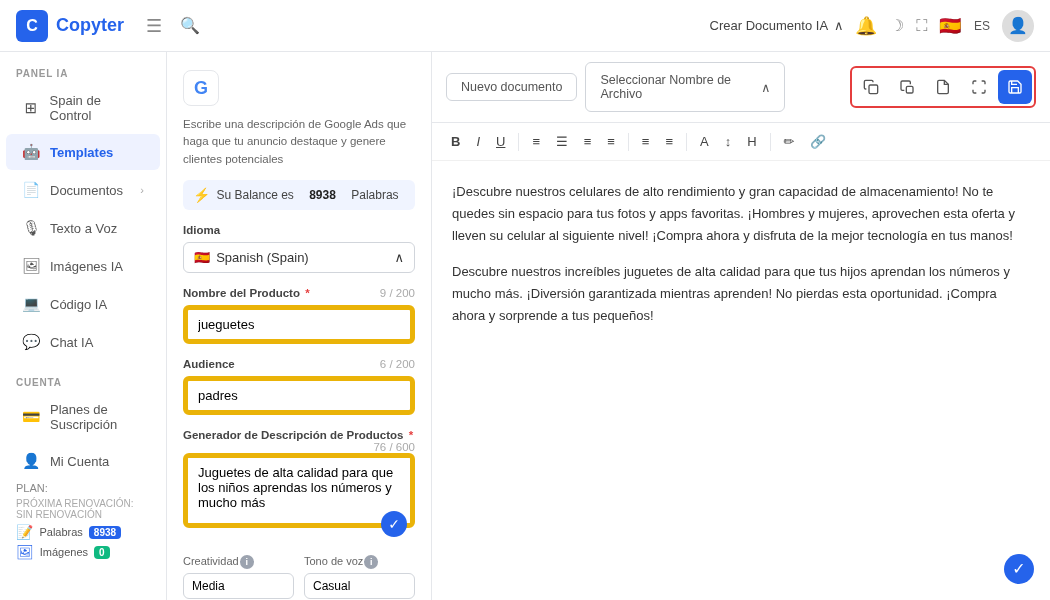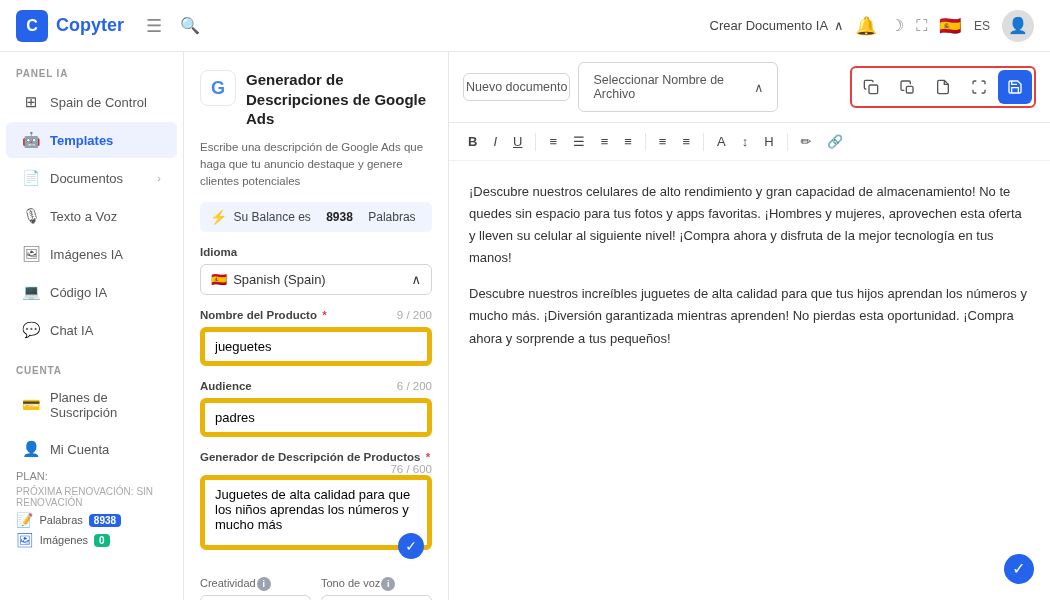--- a/index.html
+++ b/index.html
@@ -8,21 +8,21 @@
     
     .topbar { position: fixed; top: 0; left: 0; right: 0; height: 52px; background: #fff; border-bottom: 1px solid #e5e7eb; display: flex; align-items: center; padding: 0 16px; z-index: 100; gap: 12px; }
     .topbar-logo { display: flex; align-items: center; gap: 8px; font-weight: 700; font-size: 18px; color: #2563eb; }
     .logo-box { width: 32px; height: 32px; background: #2563eb; border-radius: 6px; display: flex; align-items: center; justify-content: center; color: #fff; font-weight: 700; font-size: 16px; }
     .topbar-spacer { flex: 1; }
     .topbar-crear { display: flex; align-items: center; gap: 6px; font-size: 13px; color: #444; cursor: pointer; }
     .topbar-avatar { width: 32px; height: 32px; border-radius: 50%; background: #ddd; display: flex; align-items: center; justify-content: center; color: #888; font-size: 16px; cursor: pointer; }
     .flag { font-size: 18px; }
 
     
-    .sidebar { width: 184px; background: #fff; border-right: 1px solid #e5e7eb; padding-top: 52px; flex-shrink: 0; display: flex; flex-direction: column; height: 600px; overflow-y: auto; }
+    .sidebar { width: 167px; background: #fff; border-right: 1px solid #e5e7eb; padding-top: 52px; flex-shrink: 0; display: flex; flex-direction: column; height: 600px; overflow-y: auto; }
     .sidebar-section-label { font-size: 10px; color: #999; font-weight: 600; letter-spacing: 0.08em; padding: 16px 16px 4px; text-transform: uppercase; }
     .sidebar-item { display: flex; align-items: center; gap: 10px; padding: 9px 16px; cursor: pointer; border-radius: 6px; margin: 1px 6px; color: #555; font-size: 13px; }
     .sidebar-item.active { background: #eef2ff; color: #2563eb; font-weight: 600; }
     .sidebar-item .icon { font-size: 15px; width: 18px; text-align: center; }
     .sidebar-item .arrow { margin-left: auto; color: #aaa; font-size: 11px; }
     .plan-line { font-size: 11px; padding: 2px 16px; color: #888; }
     .plan-links { display: flex; gap: 4px; font-size: 11px; padding: 2px 16px; }
     .plan-links .prueba { color: #f59e0b; font-weight: 600; cursor: pointer; }
     .plan-links .actualizar { color: #2563eb; font-weight: 600; cursor: pointer; }
     .plan-renewal { font-size: 10px; padding: 2px 16px; color: #aaa; }
@@ -52,21 +52,21 @@
     .two-col { display: grid; grid-template-columns: 1fr 1fr; gap: 10px; }
     .col-field label { font-size: 11px; color: #666; display: flex; align-items: flex-start; gap: 1px; }
     .col-field input, .col-field select { width: 100%; border: 1px solid #d1d5db; border-radius: 6px; padding: 6px 8px; font-size: 12px; outline: none; background: #fff; }
     .checkmark-btn { position: absolute; bottom: 8px; right: 8px; width: 26px; height: 26px; border-radius: 50%; background: #2563eb; display: flex; align-items: center; justify-content: center; color: #fff; font-size: 14px; cursor: pointer; }
     .textarea-wrap { position: relative; }
     .info-icon { display: inline-flex; align-items: center; justify-content: center; width: 14px; height: 14px; border-radius: 50%; background: #9ca3af; color: #fff; font-size: 9px; font-weight: 700; cursor: pointer; }
 
     
     .right-panel { flex: 1; display: flex; flex-direction: column; background: #fff; overflow: hidden; }
     .right-top { display: flex; align-items: center; gap: 0; border-bottom: 1px solid #e5e7eb; padding: 10px 14px; }
-    .doc-tab { display: flex; align-items: center; gap: 6px; padding: 6px 2px; border: 1px solid #d1d5db; border-radius: 6px; font-size: 12.5px; color: #555; cursor: pointer; margin-right: 8px; }
+    .doc-tab { display: flex; align-items: center; gap: 6px; padding: 6px 14px; border: 1px solid #d1d5db; border-radius: 6px; font-size: 12.5px; color: #555; cursor: pointer; margin-right: 8px; }
     .file-name-btn { display: flex; align-items: center; gap: 12px; padding: 10px 14px; border: 1px solid #d1d5db; border-radius: 6px; font-size: 12.5px; color: #555; cursor: pointer; flex: 1; justify-content: space-between; max-width: 200px; }
     .toolbar-icons { display: flex; gap: 4px; margin-left: auto; }
     .toolbar-icon-btn { width: 34px; height: 34px; border-radius: 6px; display: flex; align-items: center; justify-content: center; cursor: pointer; border: 2px solid transparent; background: #fff; color: #555; font-size: 16px; }
     .toolbar-icon-btn.active { background: #2563eb; color: #fff; }
     .toolbar-wrap { border: 2.5px solid #e53e3e; border-radius: 6px; display: flex; padding: 2px; gap: 2px; }
 
     
     .format-bar { display: flex; align-items: center; gap: 6px; padding: 8px 14px; border-bottom: 1px solid #f0f0f0; flex-wrap: wrap; }
     .fmt-btn { background: none; border: none; cursor: pointer; font-size: 13px; padding: 3px 5px; border-radius: 4px; color: #444; }
     .fmt-divider { width: 1px; height: 18px; background: #e5e7eb; margin: 0 2px; }
@@ -158,21 +158,20 @@
     <span>Imágenes</span>
     <span class="credit-badge green">0</span>
   </div>
 </div>
 
 <div class="main">
 
   <div class="left-panel">
     <div class="generator-header">
       <div class="generator-logo" style="font-weight:700;color:#4285f4;font-size:18px;">G</div>
-      <div class="generator-title">Generador de Descripciones de Google Ads</div>
     </div>
     <div class="generator-desc">Escribe una descripción de Google Ads que haga que tu anuncio destaque y genere clientes potenciales</div>
 
     <div class="balance-row">
       <span class="balance-icon">⚡</span>
       <span>Su Balance es</span>&nbsp;
       <span class="balance-num">8938</span>&nbsp;
       <span>Palabras</span>
     </div>
 

